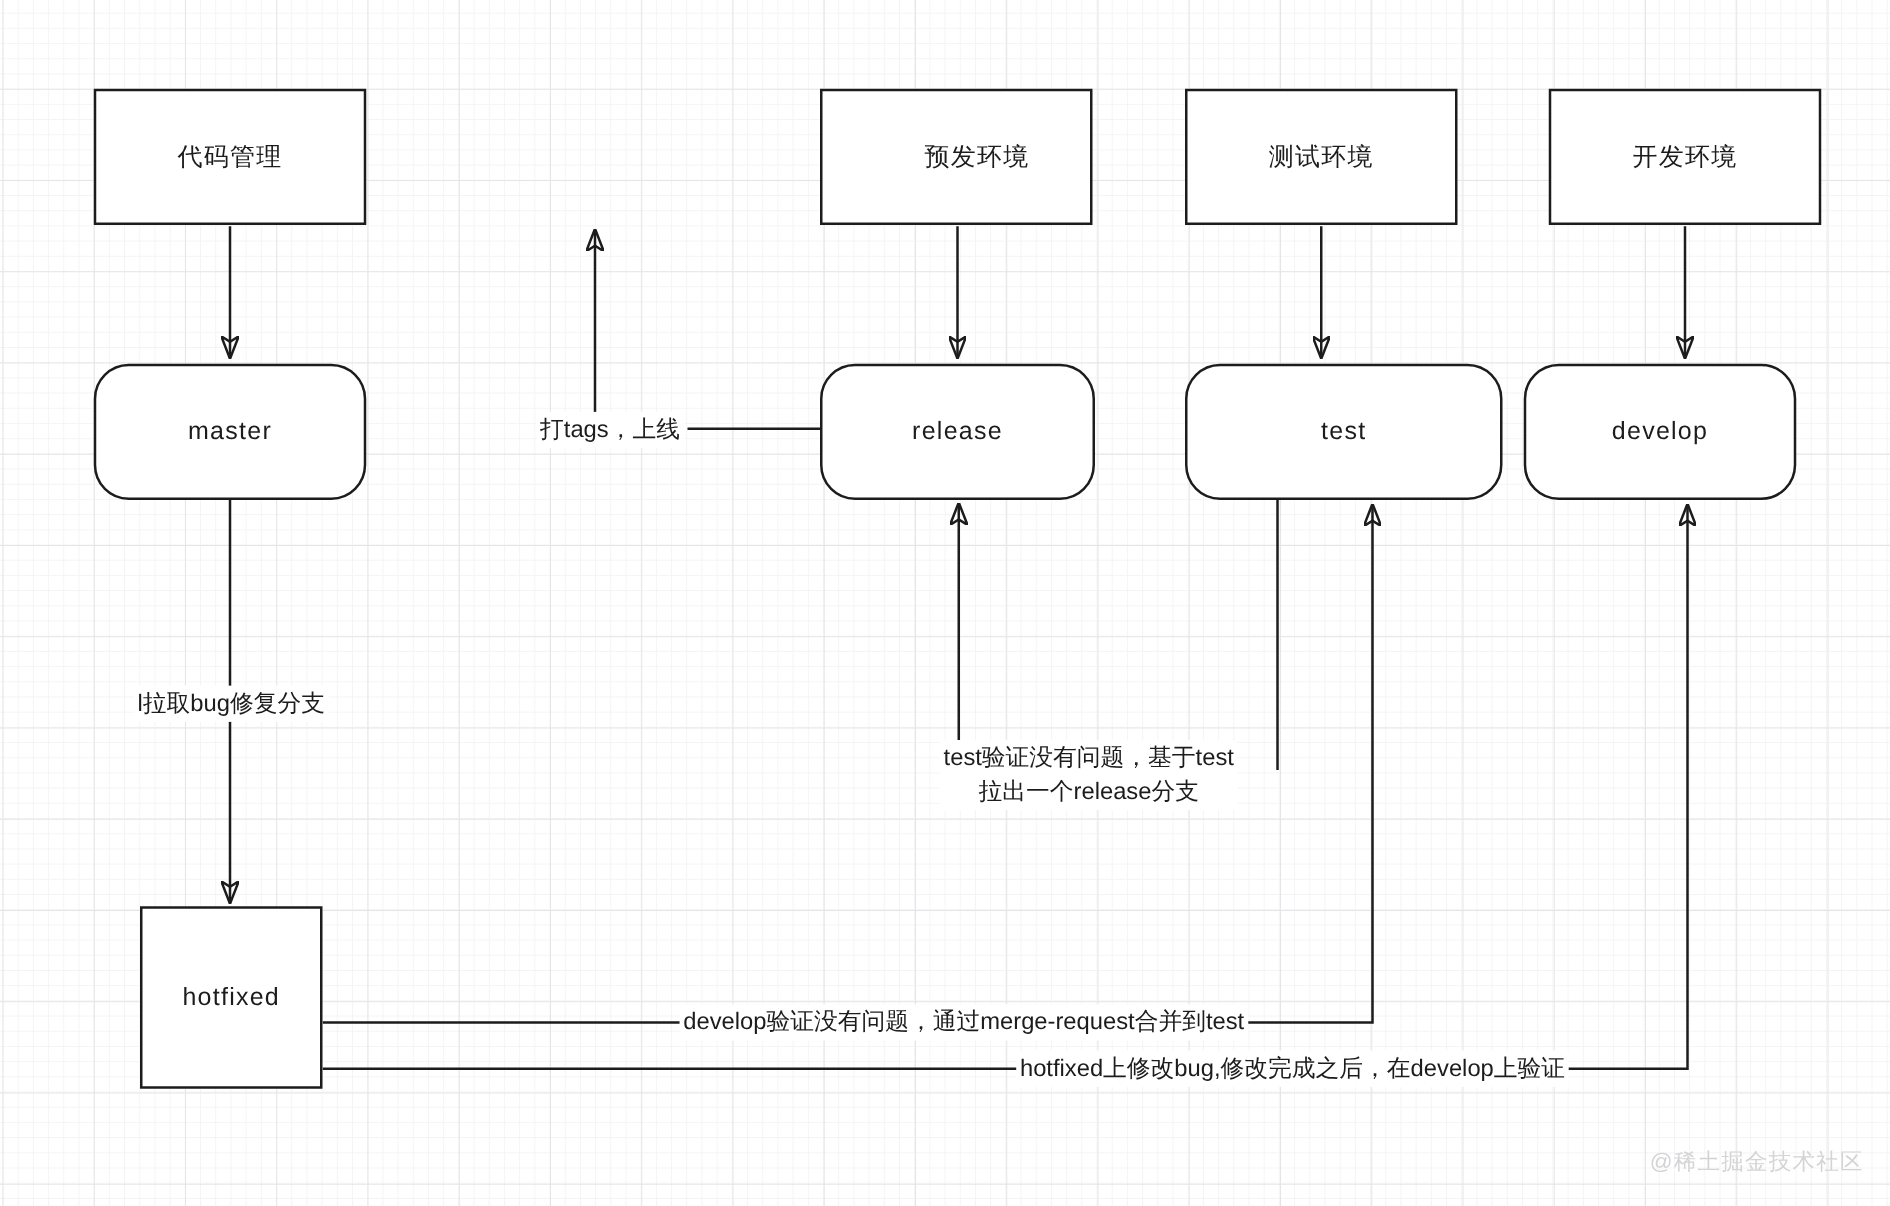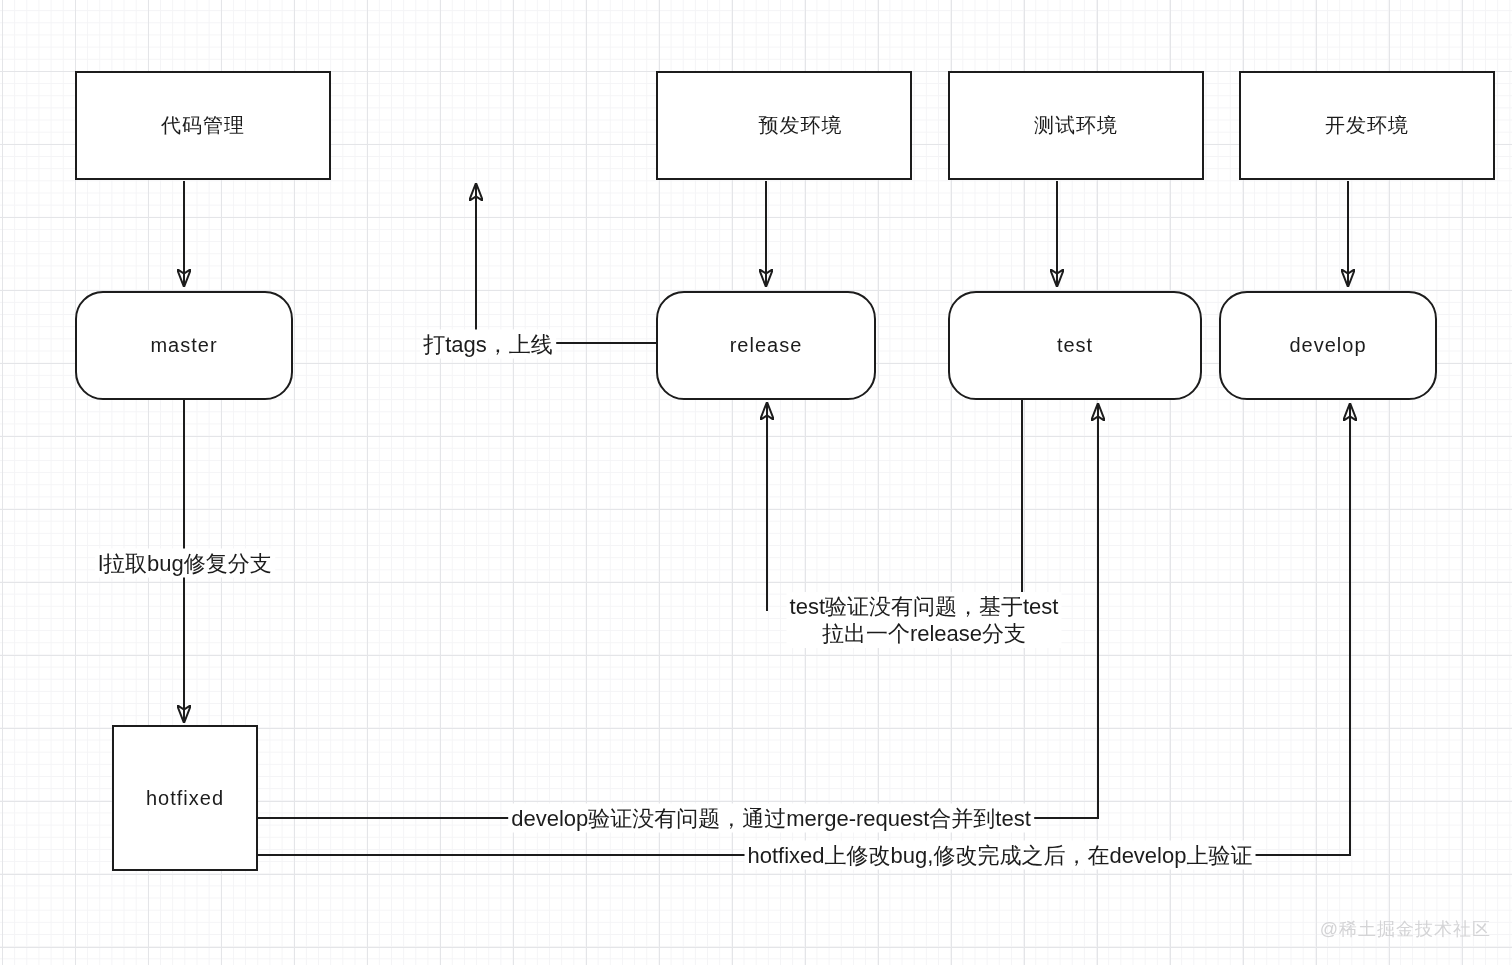--- a/index.html
+++ b/index.html
@@ -26,29 +26,29 @@
     background: #ffffff;
     border: 2px solid #1c1c1c;
     display: flex;
     align-items: center;
     justify-content: center;
     box-sizing: border-box;
     font-size: 20px;
     letter-spacing: 1px;
     white-space: nowrap;
   }
-  .env   { width: 256px; height: 109px; }
+  .env   { width: 218px; height: 109px; }
   .round { width: 220px; height: 109px; border-radius: 28px; }
   .hotfix{ width: 146px; height: 146px; }
   .edge-label {
     position: absolute;
     transform: translate(-50%, -50%);
     background: #ffffff;
     padding: 1px 3px;
-    font-size: 22px;
+    font-size: 19px;
     line-height: 27px;
     white-space: nowrap;
     text-align: center;
   }
   .watermark {
     position: absolute;
     right: 21px;
     top: 917px;
     font-size: 18px;
     letter-spacing: 1px;
@@ -107,24 +107,24 @@
   </div>
 
   <div class="node hotfix" style="left:112px; top:725px;">
     <span>hotfixed</span>
   </div>
 
   <div class="edge-label" style="left:488px; top:344px;">打tags，上线</div>
 
   <div class="edge-label" style="left:185px; top:563px;">l拉取bug修复分支</div>
 
-  <div class="edge-label" style="left:924px; top:620px;text-align:center;">
+  <div class="edge-label" style="left:871px; top:620px;text-align:center;">
     <div>test验证没有问题，基于test</div>
     <div>拉出一个release分支</div>
   </div>
 
   <div class="edge-label" style="left:771px; top:818px;">develop验证没有问题，通过merge-request合并到test</div>
 
-  <div class="edge-label" style="left:1000px; top:855px;">hotfixed上修改bug,修改完成之后，在develop上验证</div>
+  <div class="edge-label" style="left:1034px; top:855px;">hotfixed上修改bug,修改完成之后，在develop上验证</div>
 
   <div class="watermark">@稀土掘金技术社区</div>
 
 </div>
 
 </body></html>

